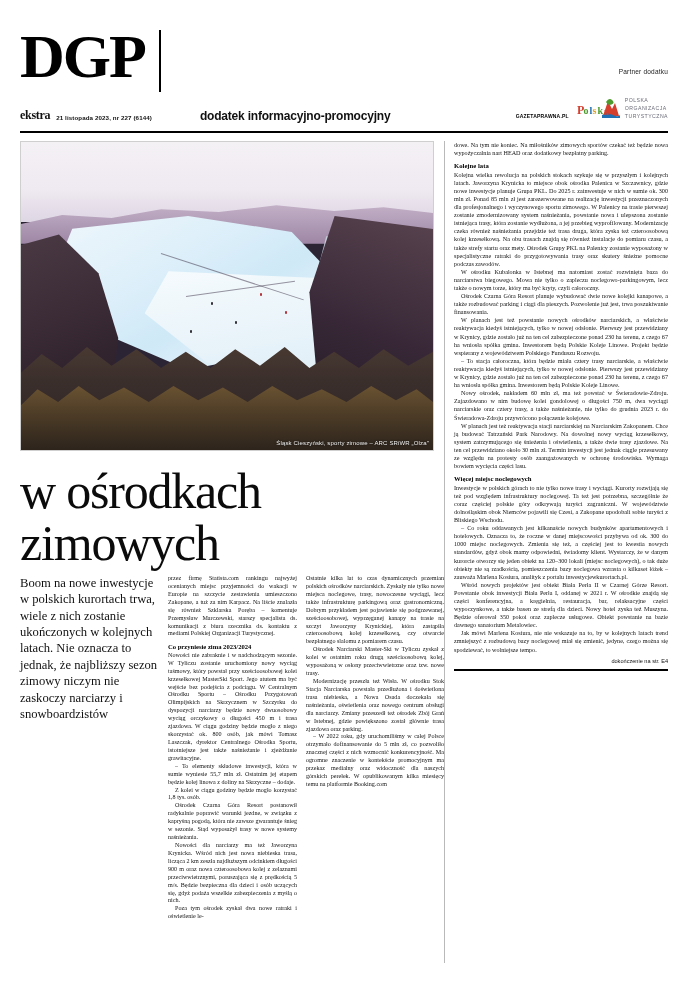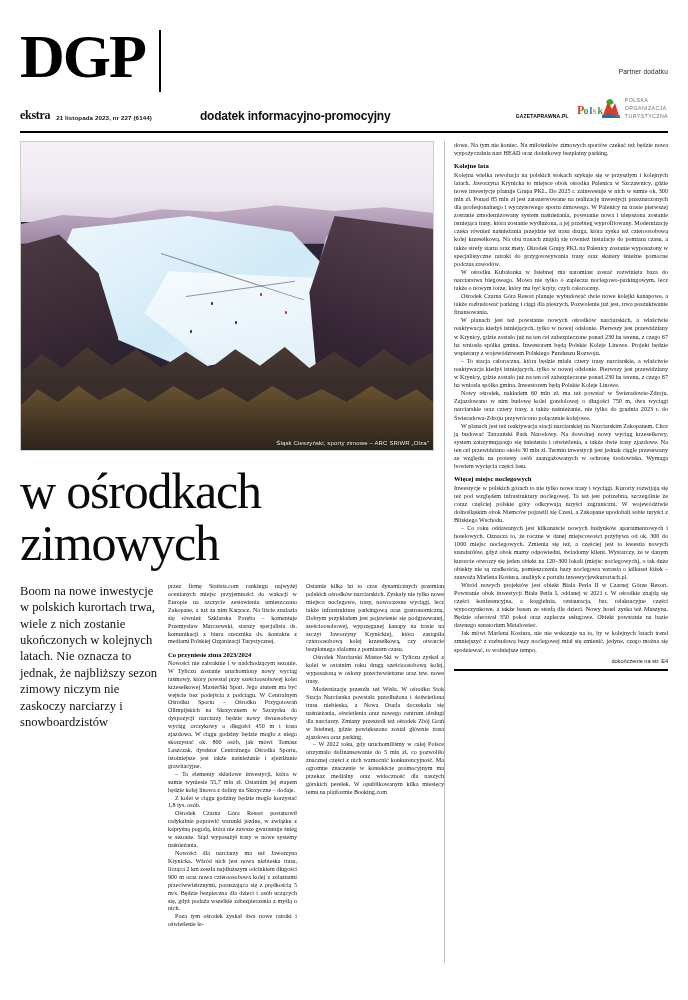--- a/index.html
+++ b/index.html
@@ -169,21 +169,21 @@
   
   .headline {
     font-family:"Liberation Serif", serif;
     font-size:50px; line-height:1.04;
     letter-spacing:-1.2px;
     margin-top:14px;
     color:#0b0b0b;
   }
 
   
-  .lead-row { display:flex; margin-top:14px; }
+  .lead-row { display:flex; margin-top:6px; }
   .lead-col { width:148px; flex:none; padding-right:9px; }
   .lead {
     font-family:"Liberation Serif", serif;
     font-size:12.6px; line-height:1.30;
     text-align:left; color:#111;
   }
   .col-narrow { width:138px; flex:none; padding-right:9px; }
   .col-narrow-last { width:138px; flex:none; }
 
   p.t {

